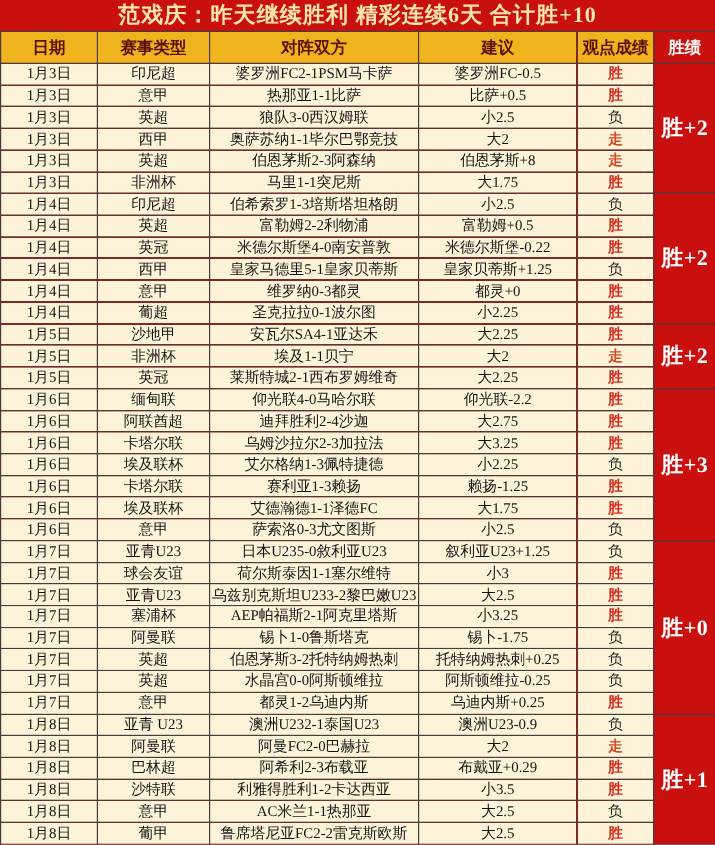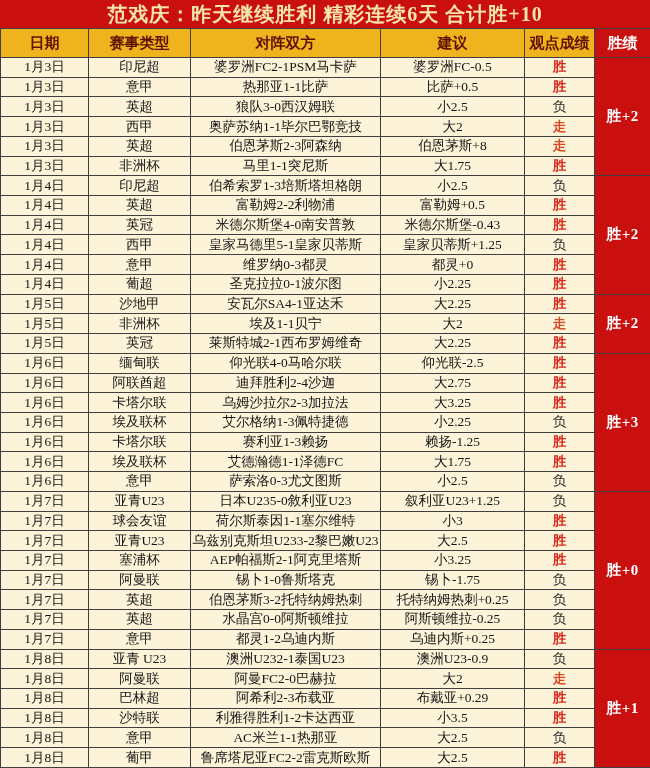--- a/index.html
+++ b/index.html
@@ -44,21 +44,21 @@
     color: var(--c-cell_text, #141414);
     padding: 0 1px;
     white-space: nowrap; overflow: hidden;
   }
   table.pred td.res-win  { color: var(--c-win, #d8261a); font-weight: bold; }
   table.pred td.res-push { color: var(--c-push, #d24a26); font-weight: bold; }
   table.pred td.res-loss { color: var(--c-loss, #1f1f1f); }
   table.pred td.streak {
     background: var(--c-red, #c9100f);
     color: var(--c-streak_text, #ffffff);
-    font-size: 15px; font-weight: bold;
+    font-size: 20px; font-weight: bold;
     letter-spacing: 0.5px;
   }
 </style>
 </head>
 <body>
 
 <div class="page">
   <div class="title-bar">范戏庆：昨天继续胜利  精彩连续6天  合计胜+10</div>
   <table class="pred">
     <colgroup>
@@ -135,21 +135,21 @@
           <td>1月4日</td>
           <td>英超</td>
           <td>富勒姆2-2利物浦</td>
           <td>富勒姆+0.5</td>
           <td class="res-win">胜</td>
         </tr>
         <tr>
           <td>1月4日</td>
           <td>英冠</td>
           <td>米德尔斯堡4-0南安普敦</td>
-          <td>米德尔斯堡-0.43</td>
+          <td>米德尔斯堡-0.22</td>
           <td class="res-win">胜</td>
         </tr>
         <tr>
           <td>1月4日</td>
           <td>西甲</td>
           <td>皇家马德里5-1皇家贝蒂斯</td>
           <td>皇家贝蒂斯+1.25</td>
           <td class="res-loss">负</td>
         </tr>
         <tr>
@@ -185,21 +185,21 @@
           <td>1月5日</td>
           <td>英冠</td>
           <td>莱斯特城2-1西布罗姆维奇</td>
           <td>大2.25</td>
           <td class="res-win">胜</td>
         </tr>
         <tr>
           <td>1月6日</td>
           <td>缅甸联</td>
           <td>仰光联4-0马哈尔联</td>
-          <td>仰光联-2.5</td>
+          <td>仰光联-2.2</td>
           <td class="res-win">胜</td>
           <td rowspan="7" class="streak">胜+3</td>
         </tr>
         <tr>
           <td>1月6日</td>
           <td>阿联酋超</td>
           <td>迪拜胜利2-4沙迦</td>
           <td>大2.75</td>
           <td class="res-win">胜</td>
         </tr>

